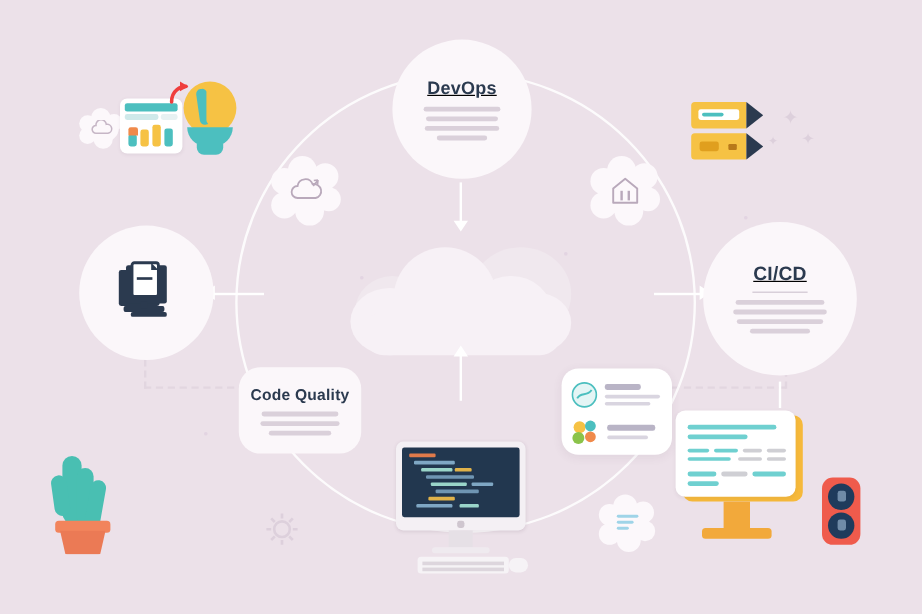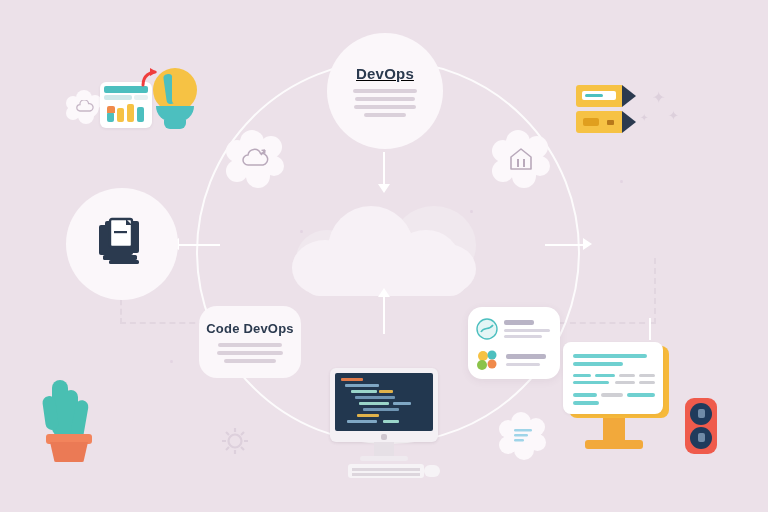--- a/index.html
+++ b/index.html
@@ -123,23 +123,33 @@
   <div class="nodecircle" style="left:327px;top:33px;width:116px;height:116px;">
     <div class="nodetitle" style="font-size:15px;">DevOps</div>
     <div class="blurlines" style="margin-top:7px;">
       <div class="bl" style="width:64px;"></div>
       <div class="bl" style="width:60px;"></div>
       <div class="bl" style="width:62px;"></div>
       <div class="bl" style="width:42px;"></div>
     </div>
   </div>
 
+  <div class="nodecircle" style="left:586px;top:185px;width:128px;height:128px;">
+    <div class="nodetitle" style="font-size:16px;">CI/CD</div>
+    <div class="divider"></div>
+    <div class="blurlines">
+      <div class="bl" style="width:74px;"></div>
+      <div class="bl" style="width:78px;"></div>
+      <div class="bl" style="width:72px;"></div>
+      <div class="bl" style="width:50px;"></div>
+    </div>
+  </div>
 
   <div class="cardnode" style="left:199px;top:306px;width:102px;height:72px;">
-    <div class="nodetitle" style="font-size:13px;">Code DevOps</div>
+    <div class="nodetitle" style="font-size:13px;">Code Quality</div>
     <div class="blurlines" style="margin-top:7px;">
       <div class="bl" style="width:64px;"></div>
       <div class="bl" style="width:66px;"></div>
       <div class="bl" style="width:52px;"></div>
     </div>
   </div>
 
   <div class="iconcircle" style="left:66px;top:188px;width:112px;height:112px;">
     <svg width="58" height="54" viewBox="0 0 58 54">
       <rect x="6" y="8" width="34" height="30" rx="2" fill="#2b3a4f"></rect>

